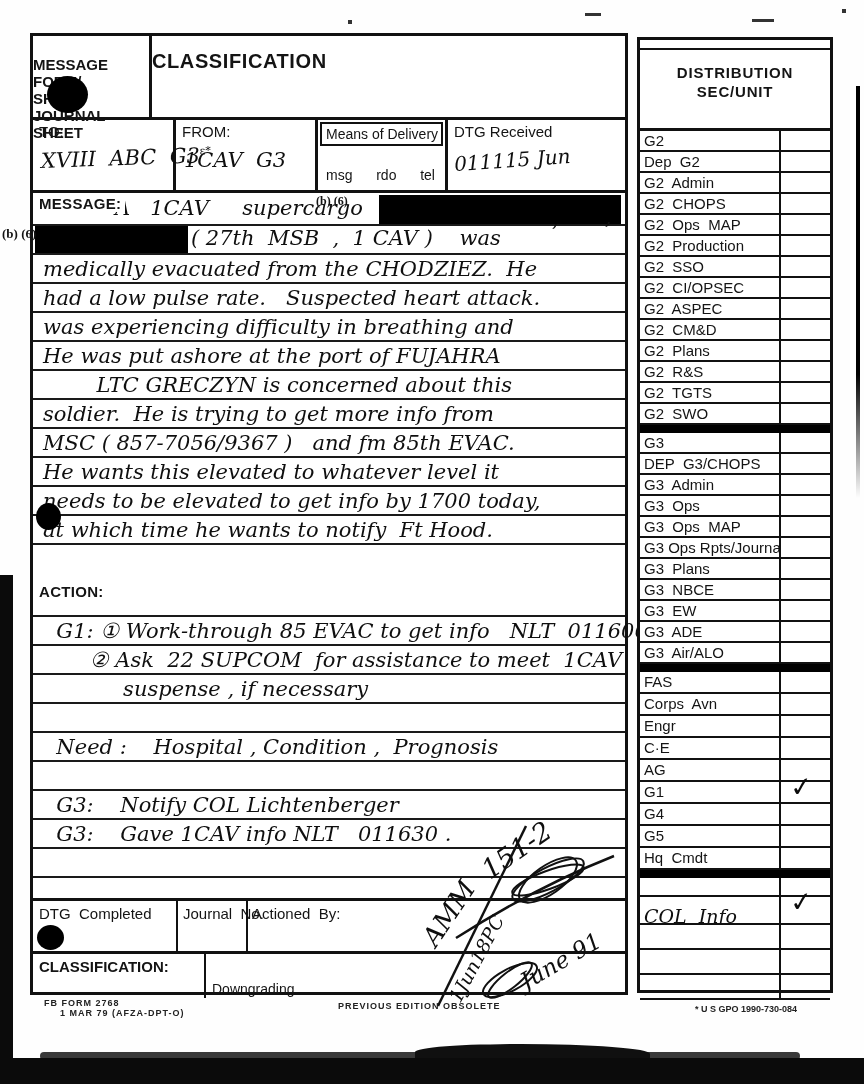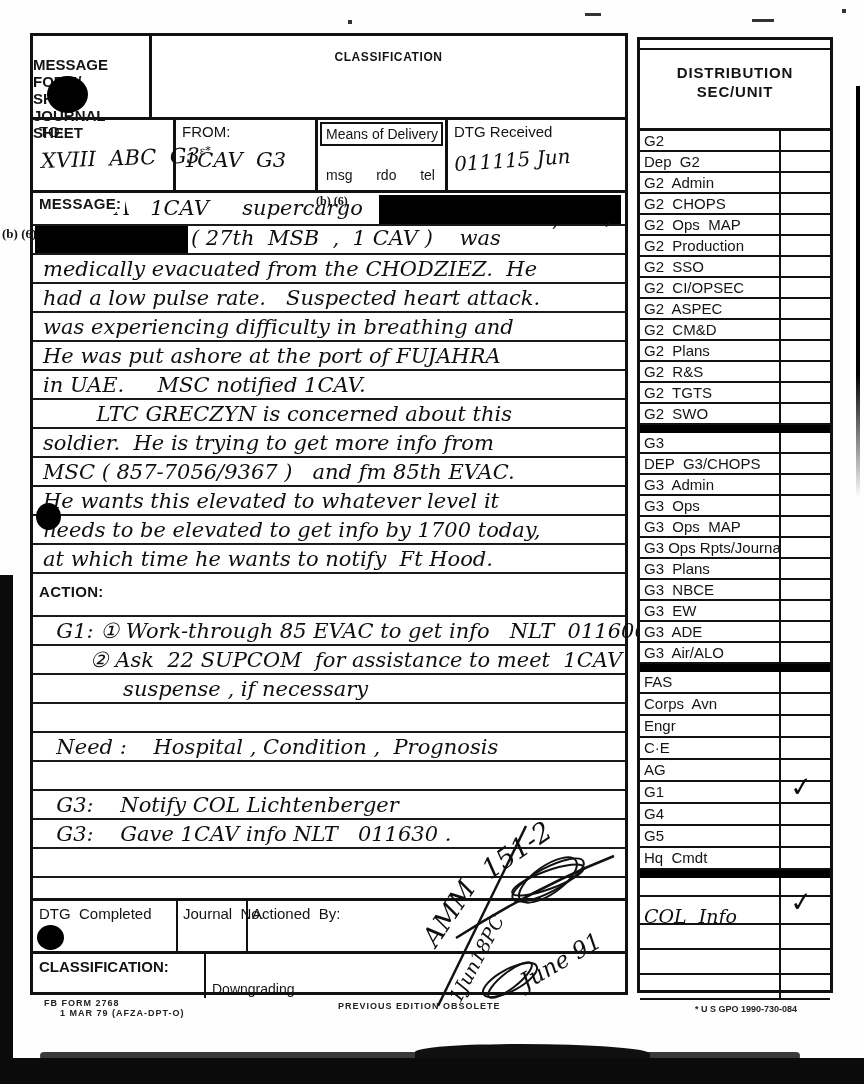--- a/index.html
+++ b/index.html
@@ -8,21 +8,21 @@
   .abs{position:absolute}
   
   .form{position:absolute;left:30px;top:33px;width:598px;height:962px;
         border:3px solid #111;box-sizing:border-box;background:#fff}
   .row{position:absolute;left:0;width:100%;box-sizing:border-box;display:flex}
   .cell{box-sizing:border-box;position:relative}
   .hdr-row{top:0;height:84px;border-bottom:3px solid #111}
   .c-title{width:119px;border-right:3px solid #111;text-align:left;font-weight:bold;
            font-size:15px;line-height:17px;padding-top:20px}
   .c-priority{width:113px;border-right:3px solid #111;font-weight:bold;font-size:15px;padding:12px 0 0 9px}
-  .c-class{flex:1;text-align:center;font-weight:bold;font-size:12px;letter-spacing:.6px;padding-top:14px}
+  .c-class{flex:1;font-weight:bold;font-size:20px;letter-spacing:.6px;padding-top:14px}
   .route-row{top:84px;height:73px;border-bottom:3px solid #111}
   .rc{font-size:15px}
   .rc-to{width:143px;border-right:3px solid #111;padding:3px 0 0 6px}
   .rc-from{width:142px;border-right:3px solid #111;padding:3px 0 0 6px}
   .rc-means{width:130px;border-right:3px solid #111}
   .rc-dtg{flex:1;padding:3px 0 0 6px}
   .means-box{margin:2px 2px 0 2px;border:2px solid #111;font-size:14px;padding:2px 0 2px 4px}
   .means-opts{position:absolute;left:8px;right:10px;bottom:7px;display:flex;justify-content:space-between;font-size:14px}
   
   .hw{font-family:"DejaVu Serif",serif;font-style:italic;white-space:pre;color:#0f0f0f}
@@ -140,21 +140,20 @@
       </div>
       <div class="mline2">
         <div class="redbar bar2"></div>
         <span class="hw hw21 abs" style="left:158px;top:0">( 27th  MSB  ,  1 CAV )    was</span>
       </div>
       <div class="msg-lines" id="msg-lines">
           <div class="lrow"><span class="hw">medically evacuated from the CHODZIEZ.  He</span></div>
           <div class="lrow"><span class="hw">had a low pulse rate.   Suspected heart attack.</span></div>
           <div class="lrow"><span class="hw">was experiencing difficulty in breathing and</span></div>
           <div class="lrow"><span class="hw">He was put ashore at the port of FUJAHRA</span></div>
-          <div class="lrow"><span class="hw">in UAE.     MSC notified 1CAV.</span></div>
           <div class="lrow"><span class="hw">        LTC GRECZYN is concerned about this</span></div>
           <div class="lrow"><span class="hw">soldier.  He is trying to get more info from</span></div>
           <div class="lrow"><span class="hw">MSC ( 857-7056/9367 )   and fm 85th EVAC.</span></div>
           <div class="lrow"><span class="hw">He wants this elevated to whatever level it</span></div>
           <div class="lrow"><span class="hw">needs to be elevated to get info by 1700 today,</span></div>
           <div class="lrow"><span class="hw">at which time he wants to notify  Ft Hood.</span></div>
         </div>
     </div>
 
     <div class="row act-section">

